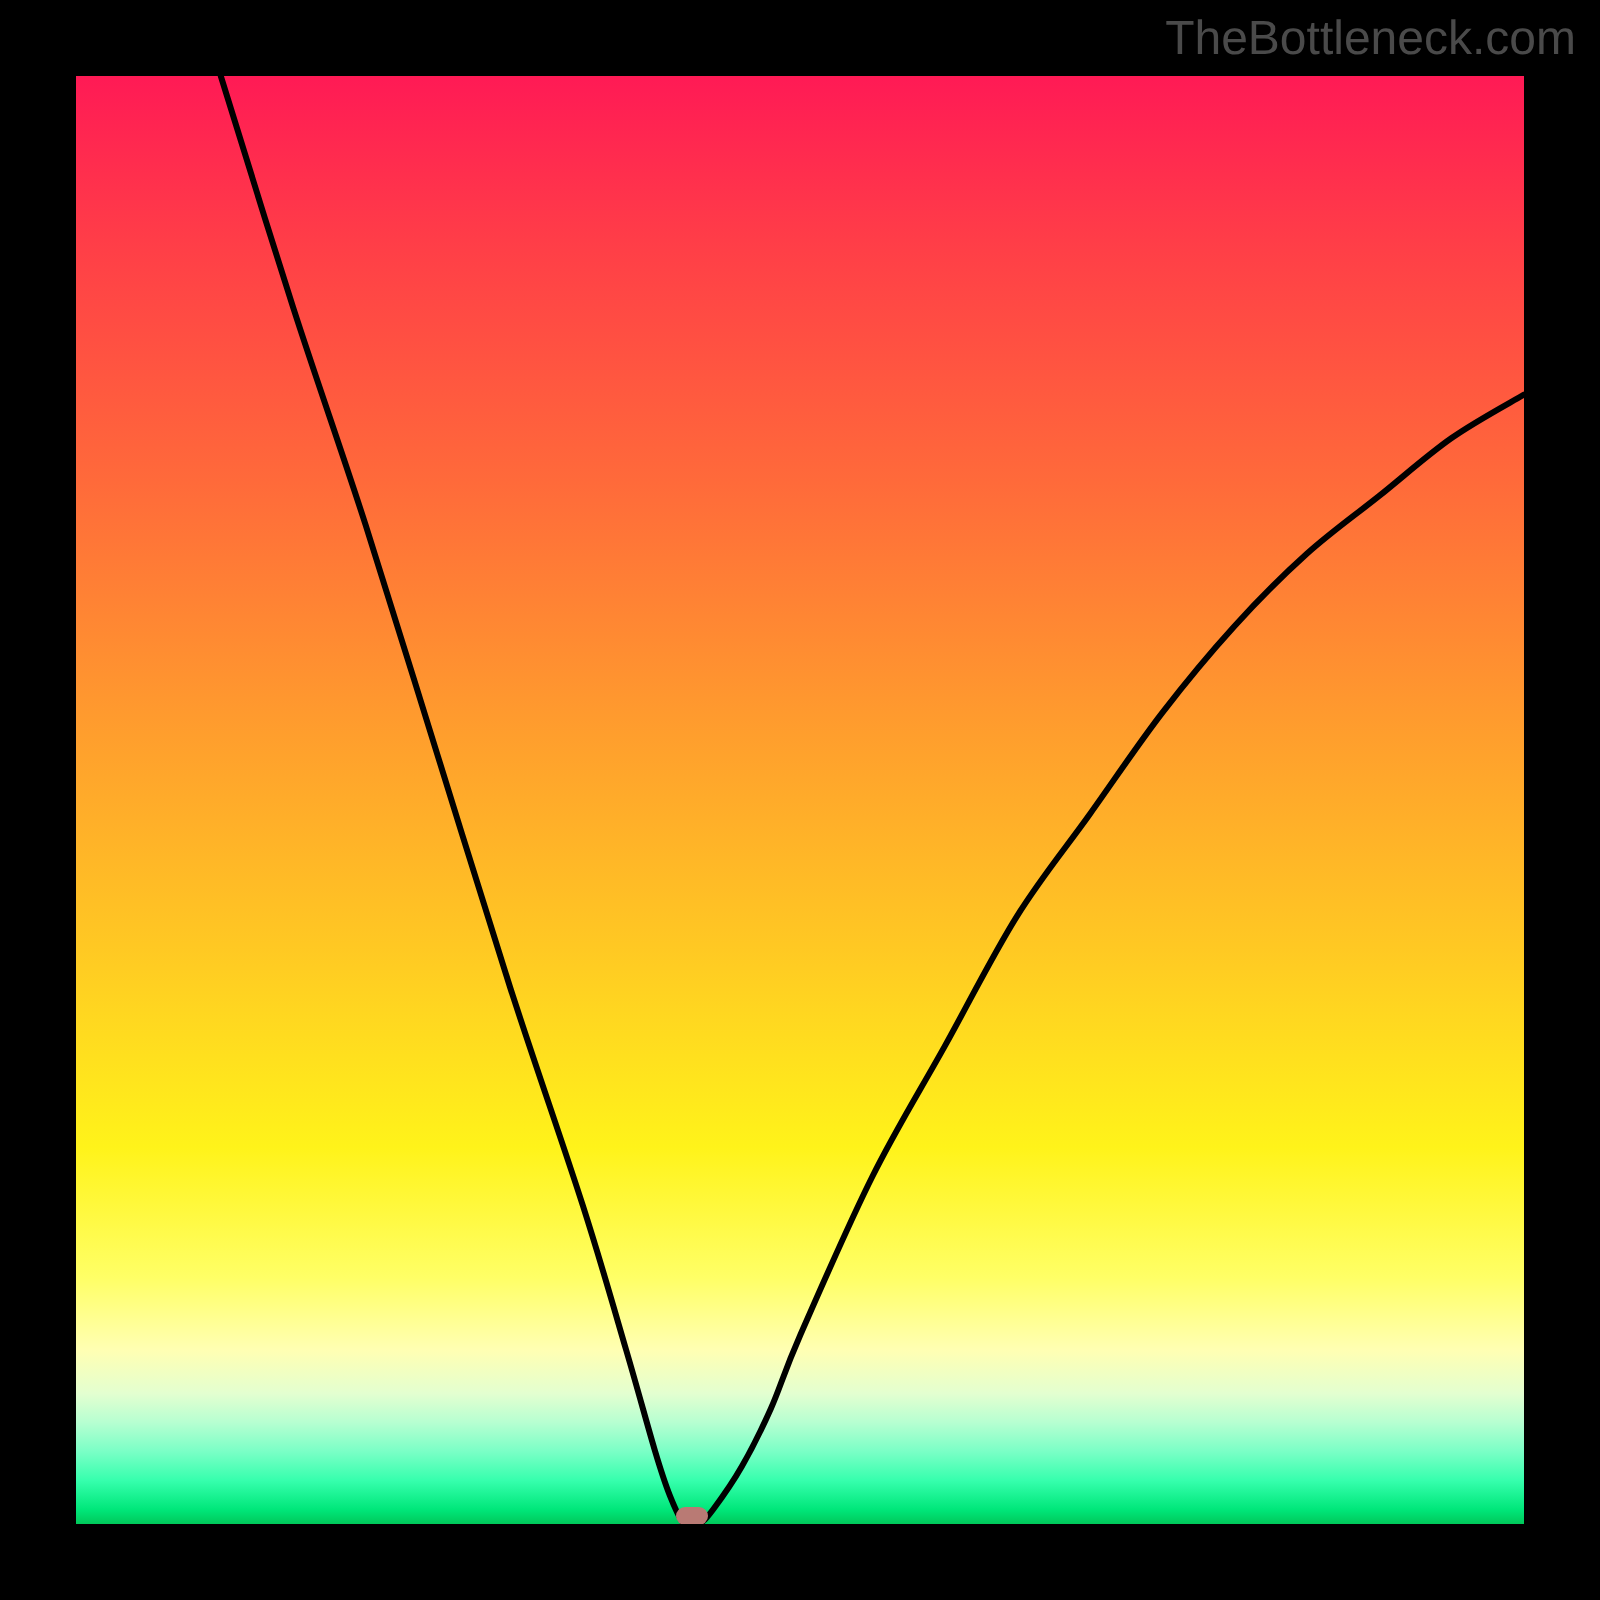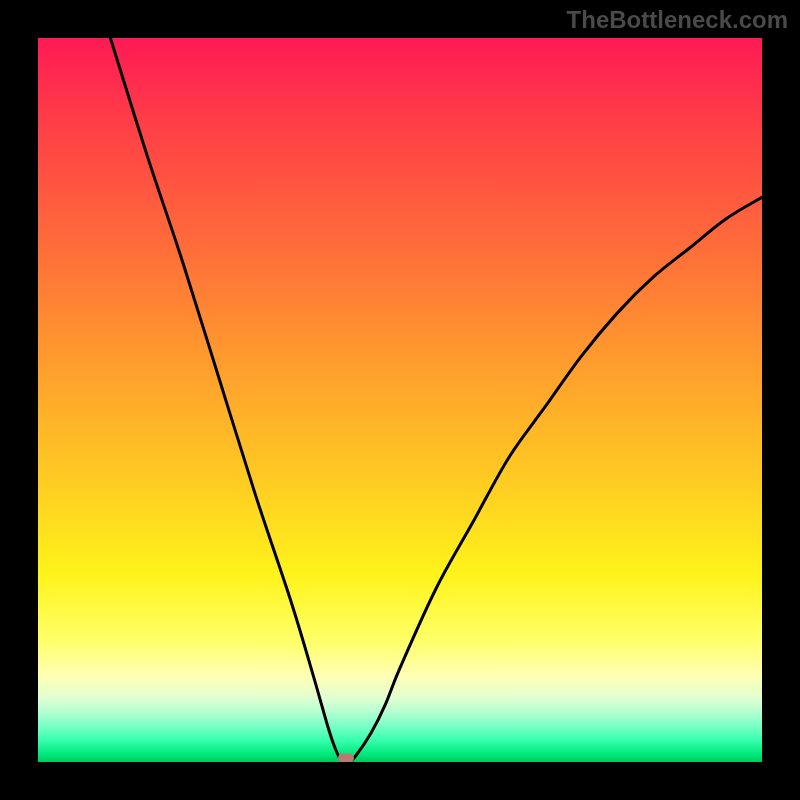--- a/index.html
+++ b/index.html
@@ -16,21 +16,21 @@
     width: 800px;
     height: 800px;
     background: #000;
   }
   .watermark {
     position: absolute;
     top: 6px;
     right: 12px;
     color: #4a4a4a;
     font-size: 24px;
-    font-weight: 700;
+    font-weight: 400;
     letter-spacing: 0px;
     user-select: none;
   }
   .plot-area {
     position: absolute;
     left: 38px;
     top: 38px;
     width: 724px;
     height: 724px;
     overflow: hidden;

